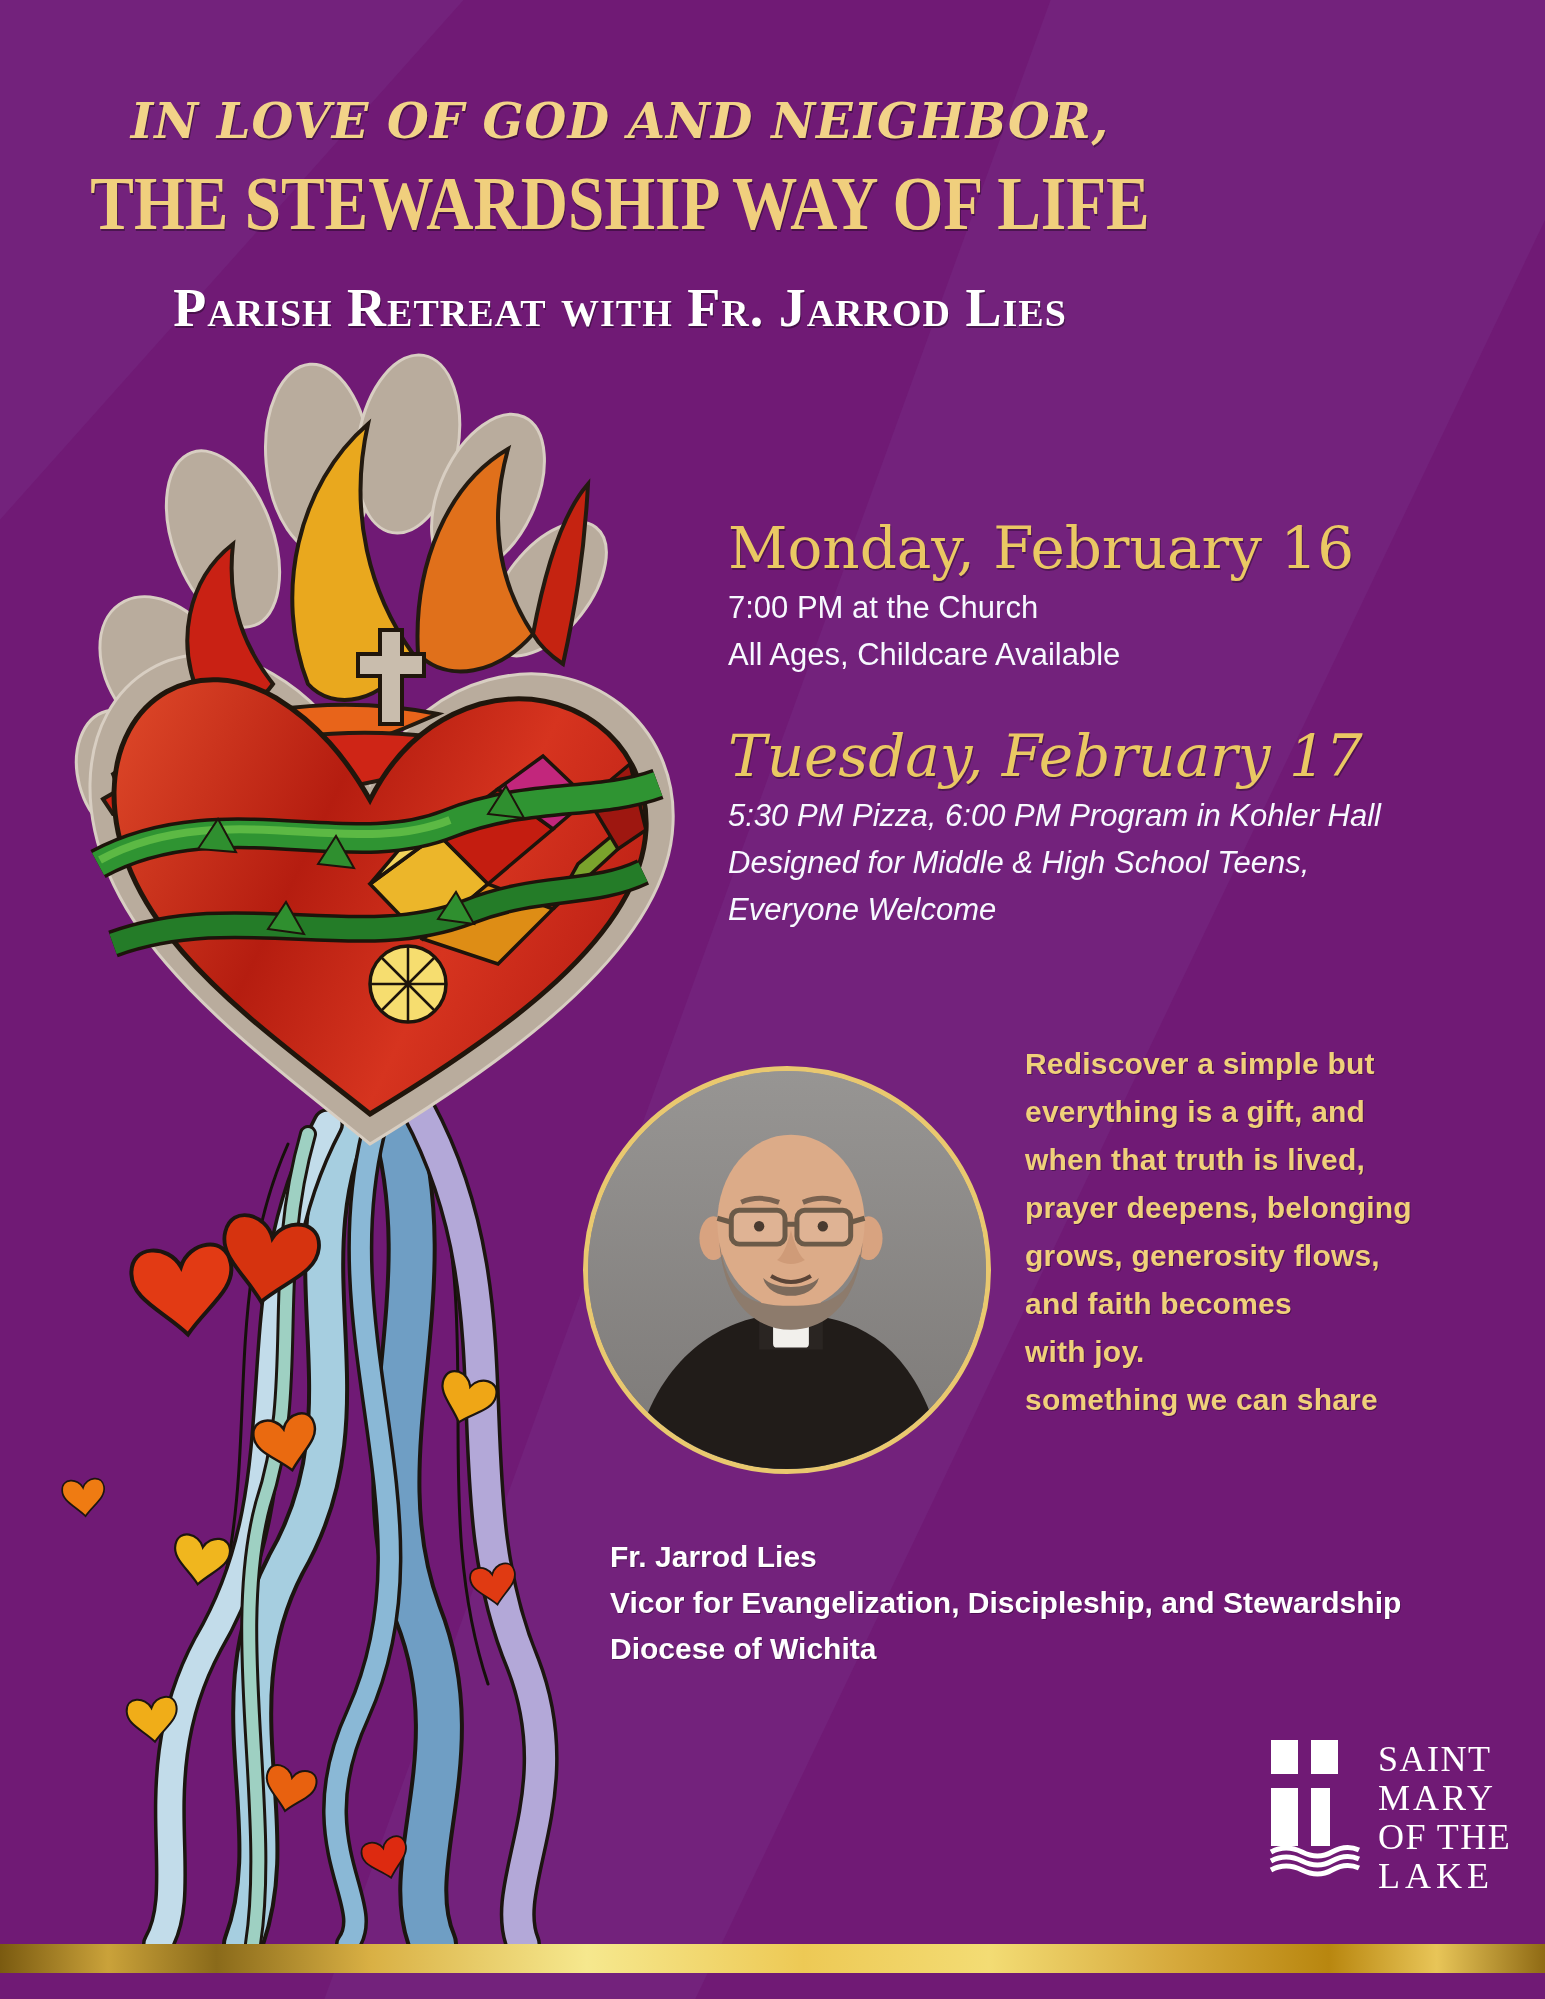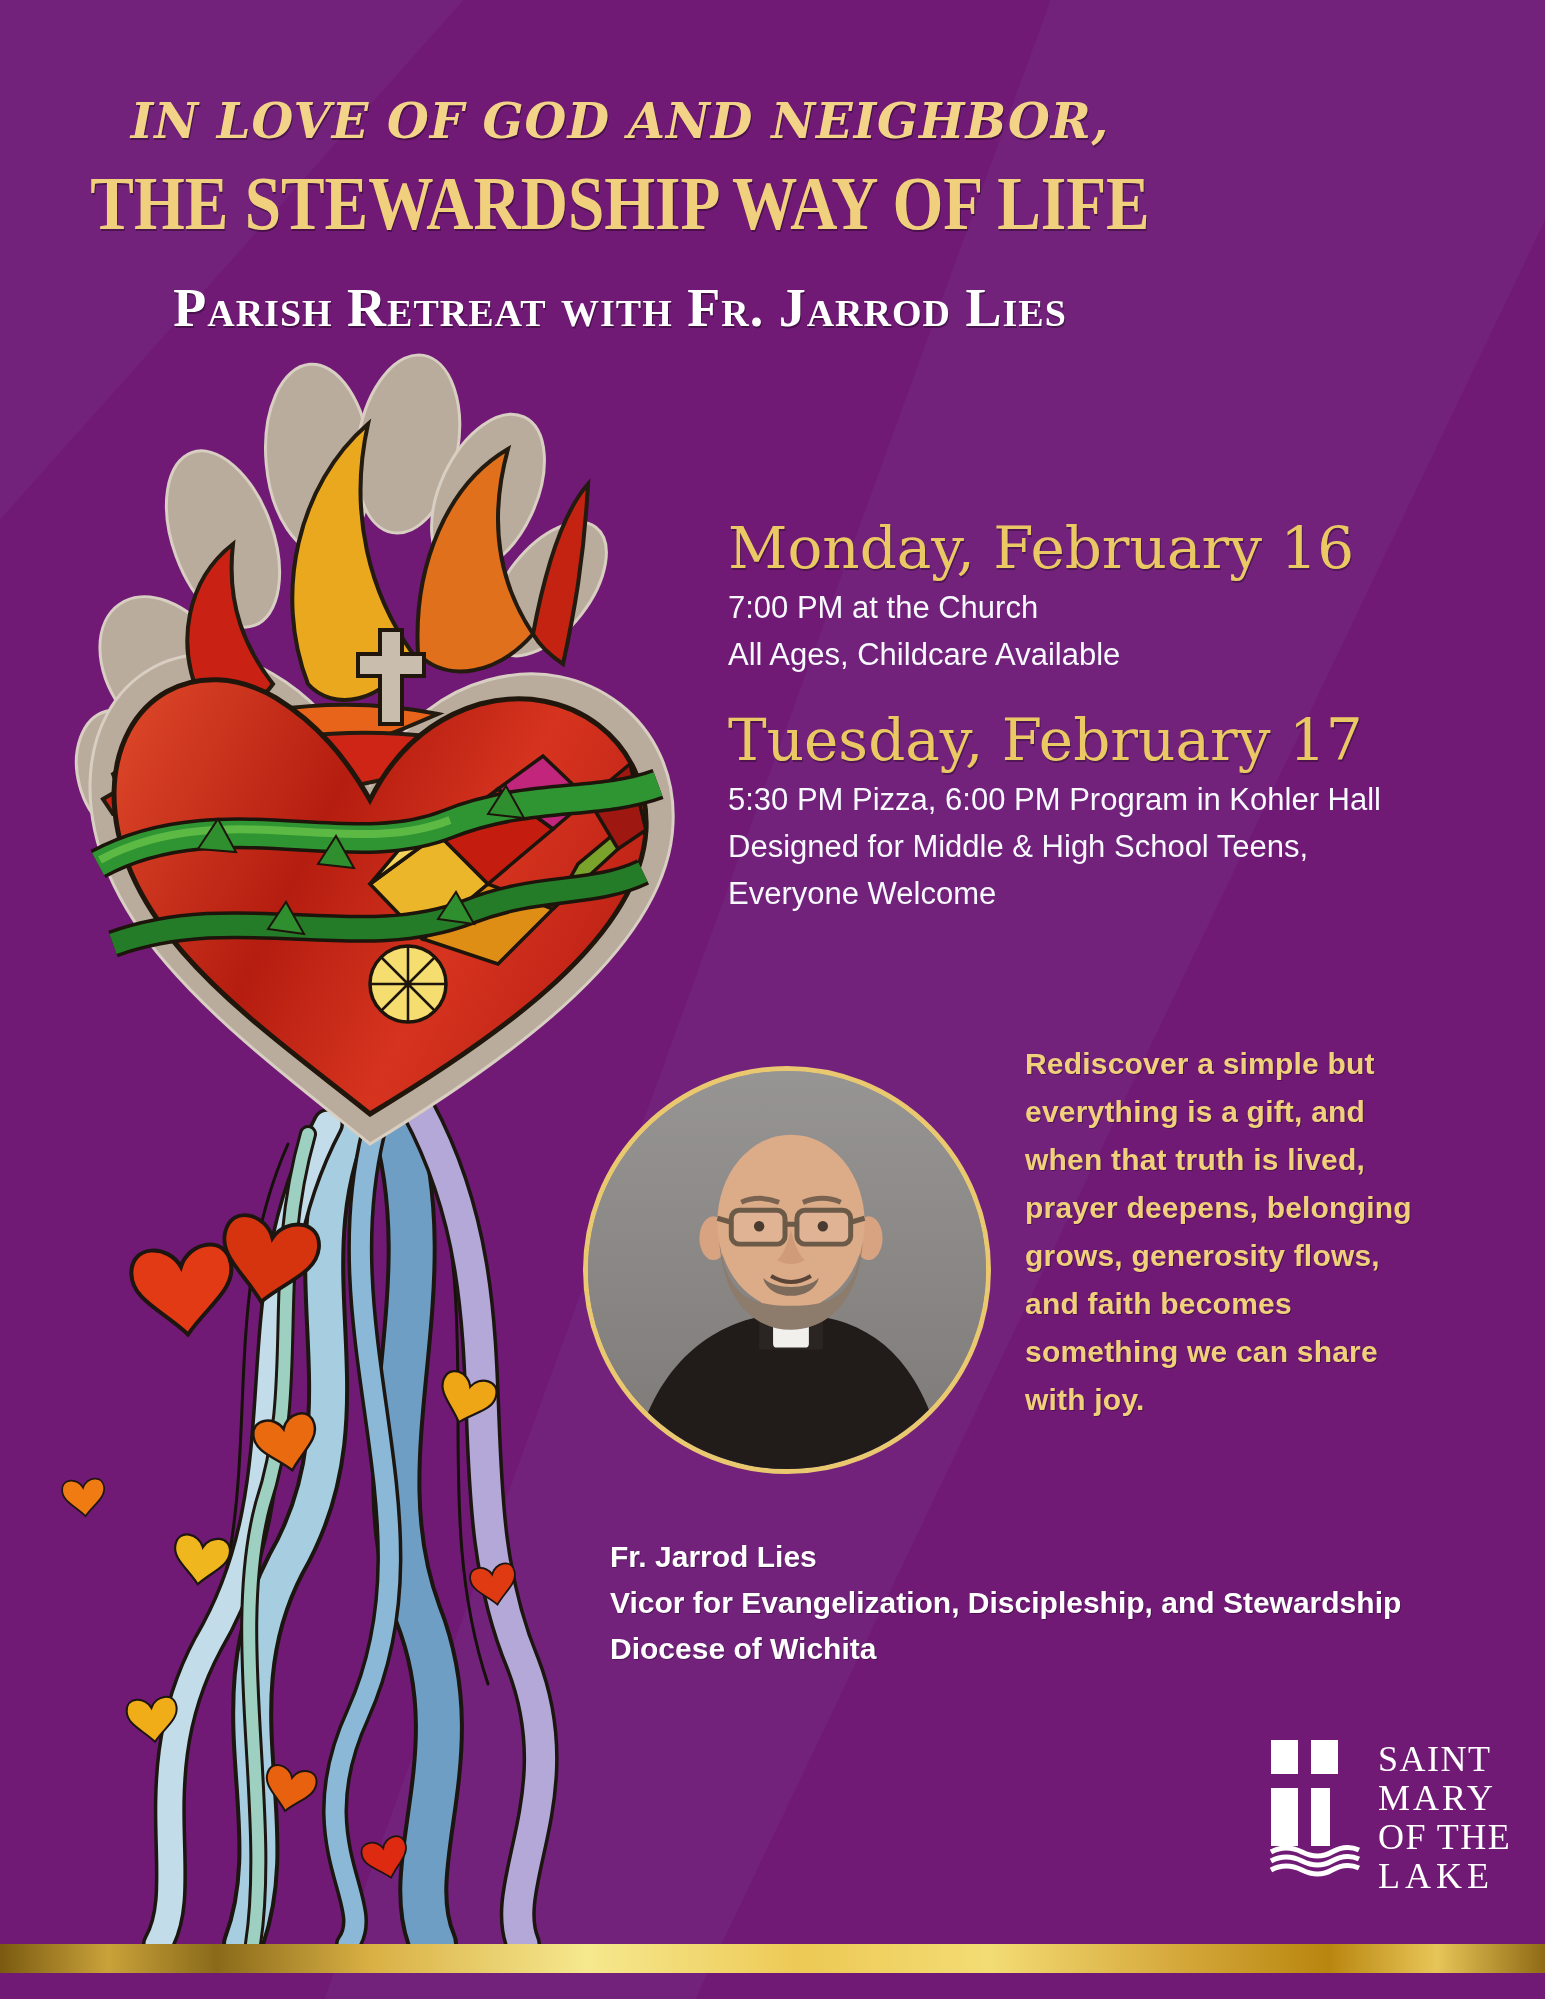--- a/index.html
+++ b/index.html
@@ -33,21 +33,21 @@
 
   
   .session{position:absolute;left:728px;}
   .session-heading{
     font-family:"DejaVu Serif",serif;font-weight:normal;
     font-size:58px;line-height:72px;color:#eac863;
     text-shadow:1px 2px 0 rgba(0,0,0,0.3);white-space:nowrap;
   }
   .session-lines{font-size:31px;line-height:47px;color:#f7f9ff;letter-spacing:0px;white-space:nowrap;}
   #session-monday{top:512px;}
-  #session-tuesday{top:704px;}
+  #session-tuesday{top:720px;font-style:italic;}
 
   
   .blurb{position:absolute;left:1025px;top:1040px;width:470px;
     font-weight:bold;font-size:30px;line-height:48px;color:#f0d07a;letter-spacing:0.2px;
     text-shadow:1px 1px 0 rgba(0,0,0,0.3);}
   .blurb div{white-space:nowrap;}
 
   
   .portrait{
     position:absolute;left:583px;top:1066px;width:408px;height:408px;
@@ -204,22 +204,22 @@
     </div>
   </div>
 
   <div class="blurb">
     <div>Rediscover a simple but</div>
     <div>everything is a gift, and</div>
     <div>when that truth is lived,</div>
     <div>prayer deepens, belonging</div>
     <div>grows, generosity flows,</div>
     <div>and faith becomes</div>
+    <div>with joy.</div>
     <div>something we can share</div>
-    <div>with joy.</div>
   </div>
 
   <div class="portrait">
     <svg viewBox="0 0 200 200" aria-hidden="true">
       <defs>
         <linearGradient id="bgGray" x1="0" y1="0" x2="0" y2="1">
           <stop offset="0" stop-color="#979593"></stop>
           <stop offset="1" stop-color="#7c7977"></stop>
         </linearGradient>
       </defs>

